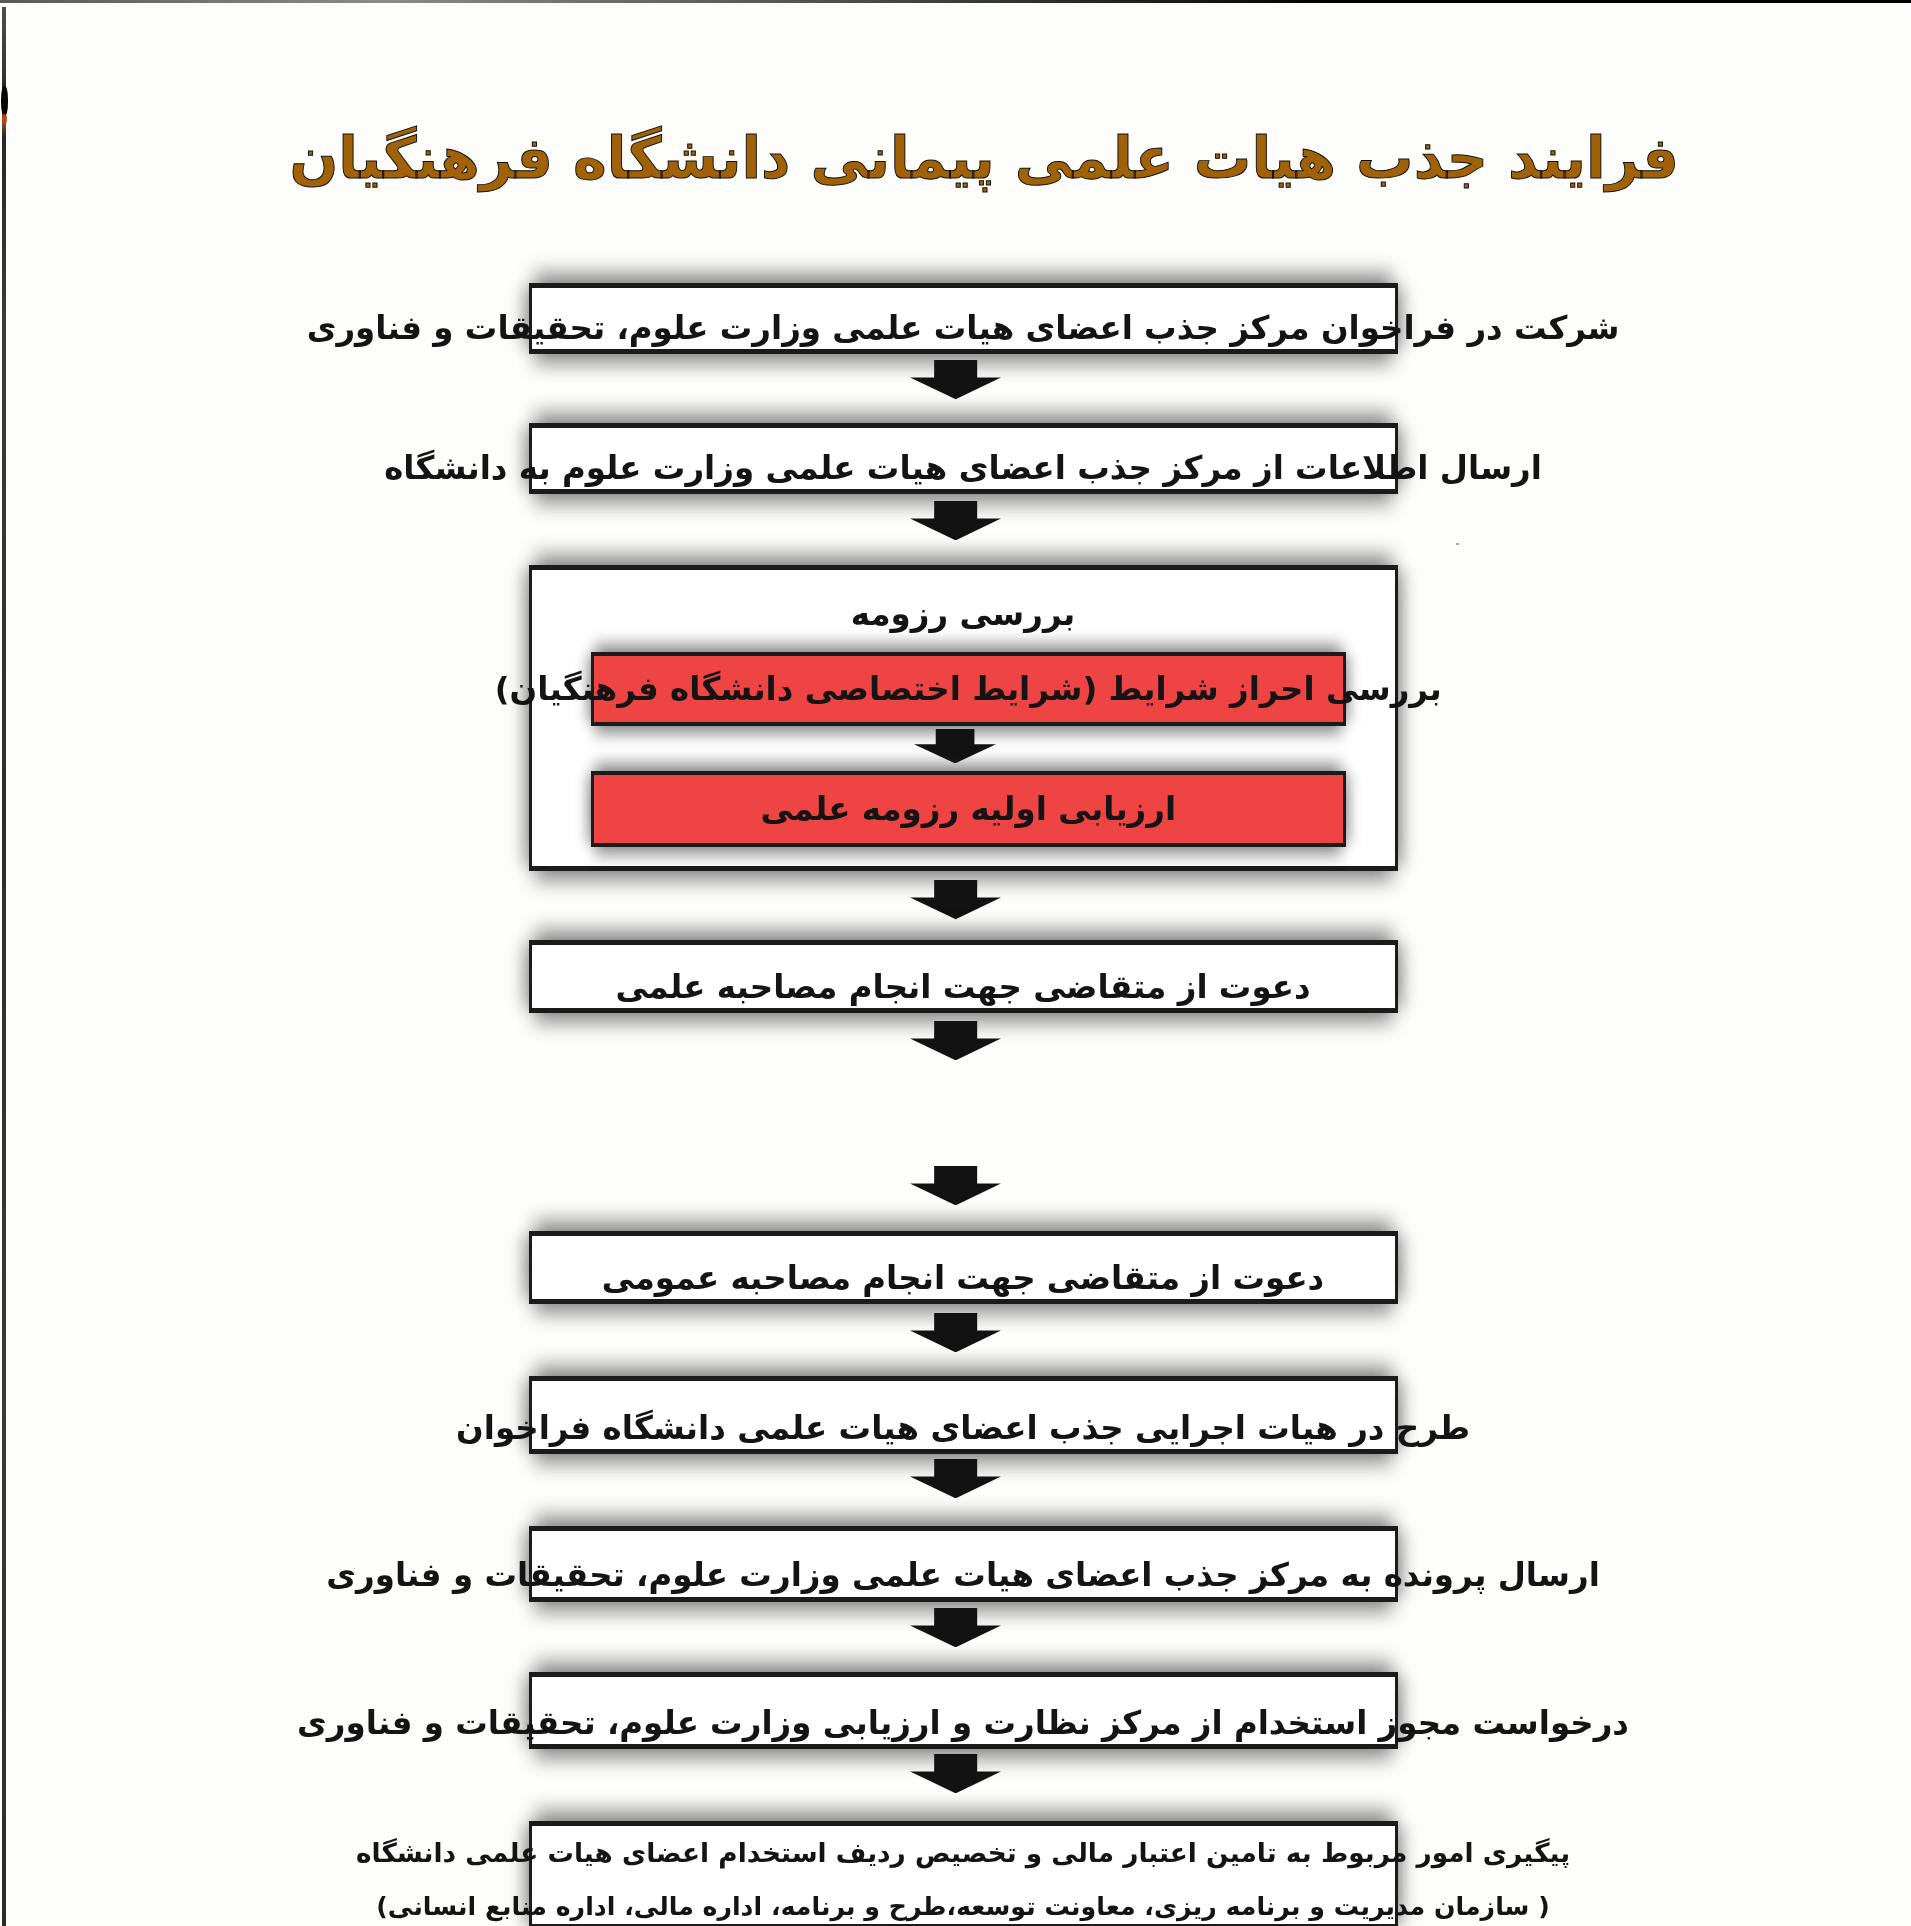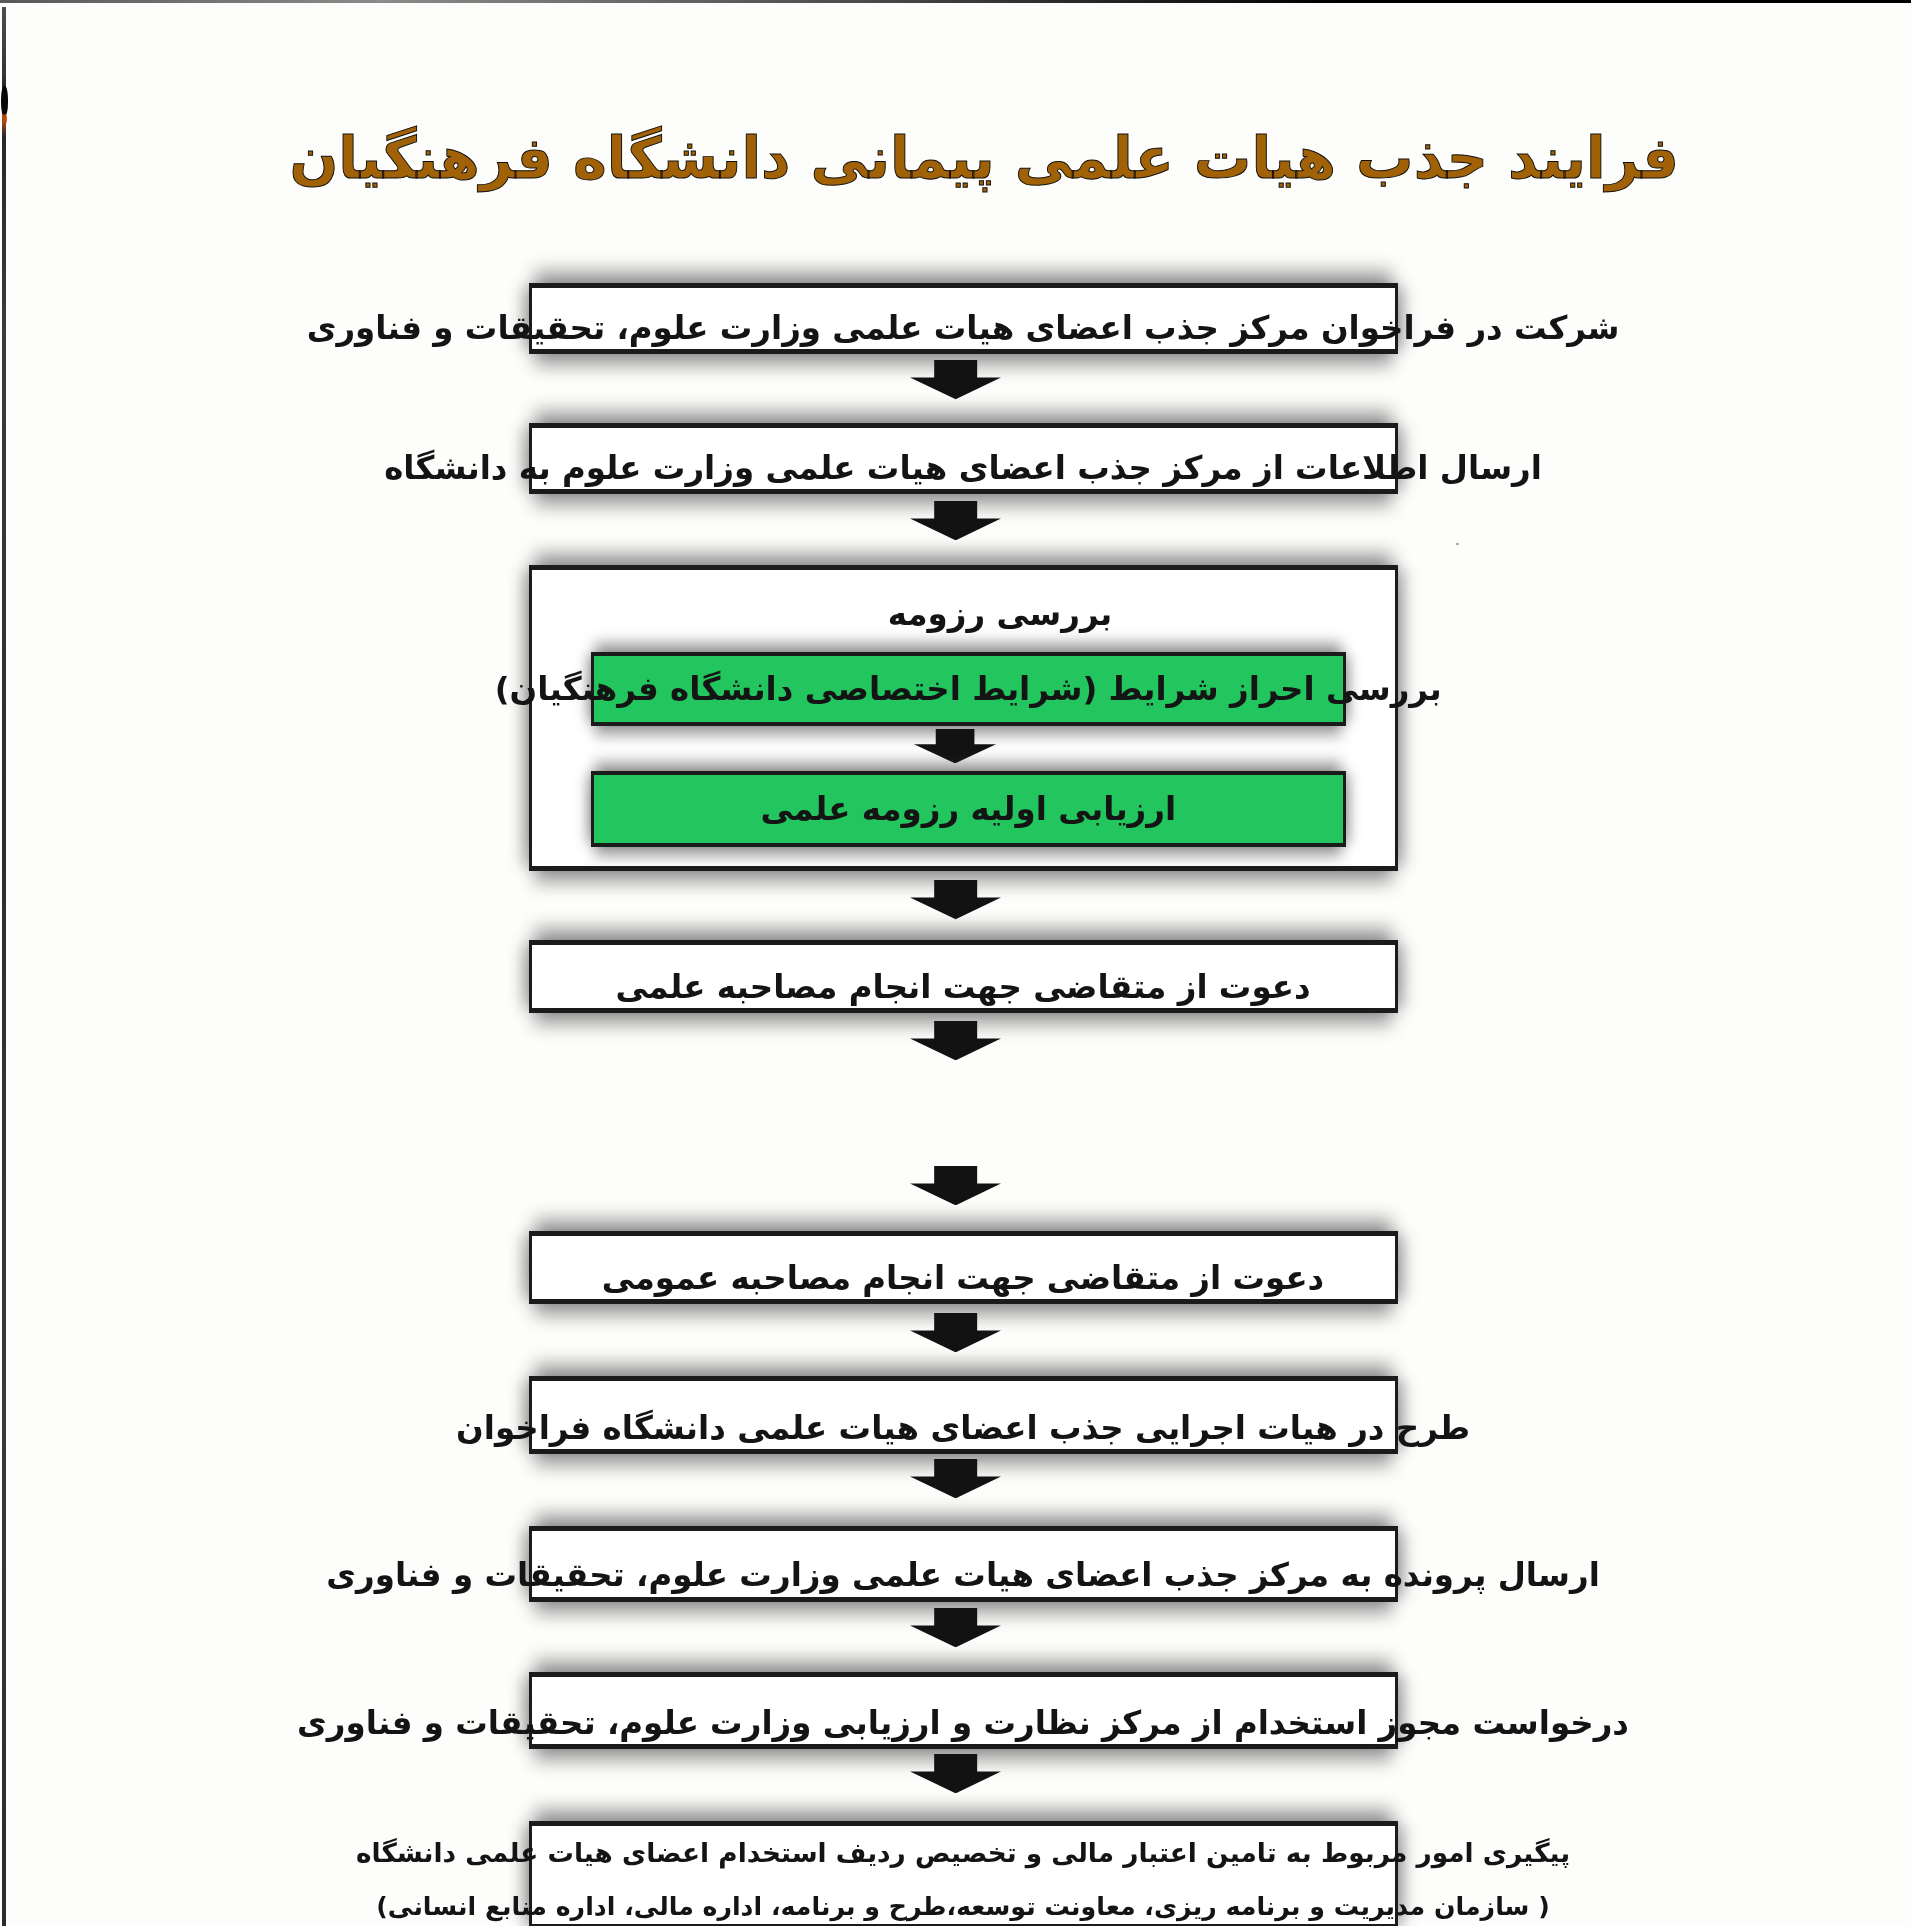--- a/index.html
+++ b/index.html
@@ -68,25 +68,25 @@
     font-size:1.32vw;font-weight:700;line-height:1.3;margin-top:1.05vw;
     white-space:nowrap;letter-spacing:-0.01em;
   }
   .box.two-line .label{font-size:1.38vw;}
 
   
   .group{justify-content:flex-start;}
   .group-heading{
     position:absolute;top:1.3vw;left:0;width:100%;
     font-size:1.7vw;font-weight:700;text-align:center;direction:rtl;
-    white-space:nowrap;letter-spacing:-0.01em;padding-left:37px;
+    white-space:nowrap;letter-spacing:-0.01em;
   }
   .nbox{
     position:absolute;left:3.1vw;width:39.5vw;box-sizing:border-box;
-    background:#22c55e;
+    background:#ef4444;
     border:0.26vw solid #1b1b1b;border-left-width:0.16vw;border-right-width:0.16vw;
     display:flex;align-items:center;justify-content:center;
     direction:rtl;text-align:center;
     box-shadow:
       0 -0.7vw 0.65vw -0.2vw rgba(40,40,40,.4),
       0 0.7vw 0.65vw -0.2vw rgba(40,40,40,.4),
       -0.45vw 0 0.55vw -0.15vw rgba(40,40,40,.25),
       0.45vw 0 0.55vw -0.15vw rgba(40,40,40,.25);
   }
 

